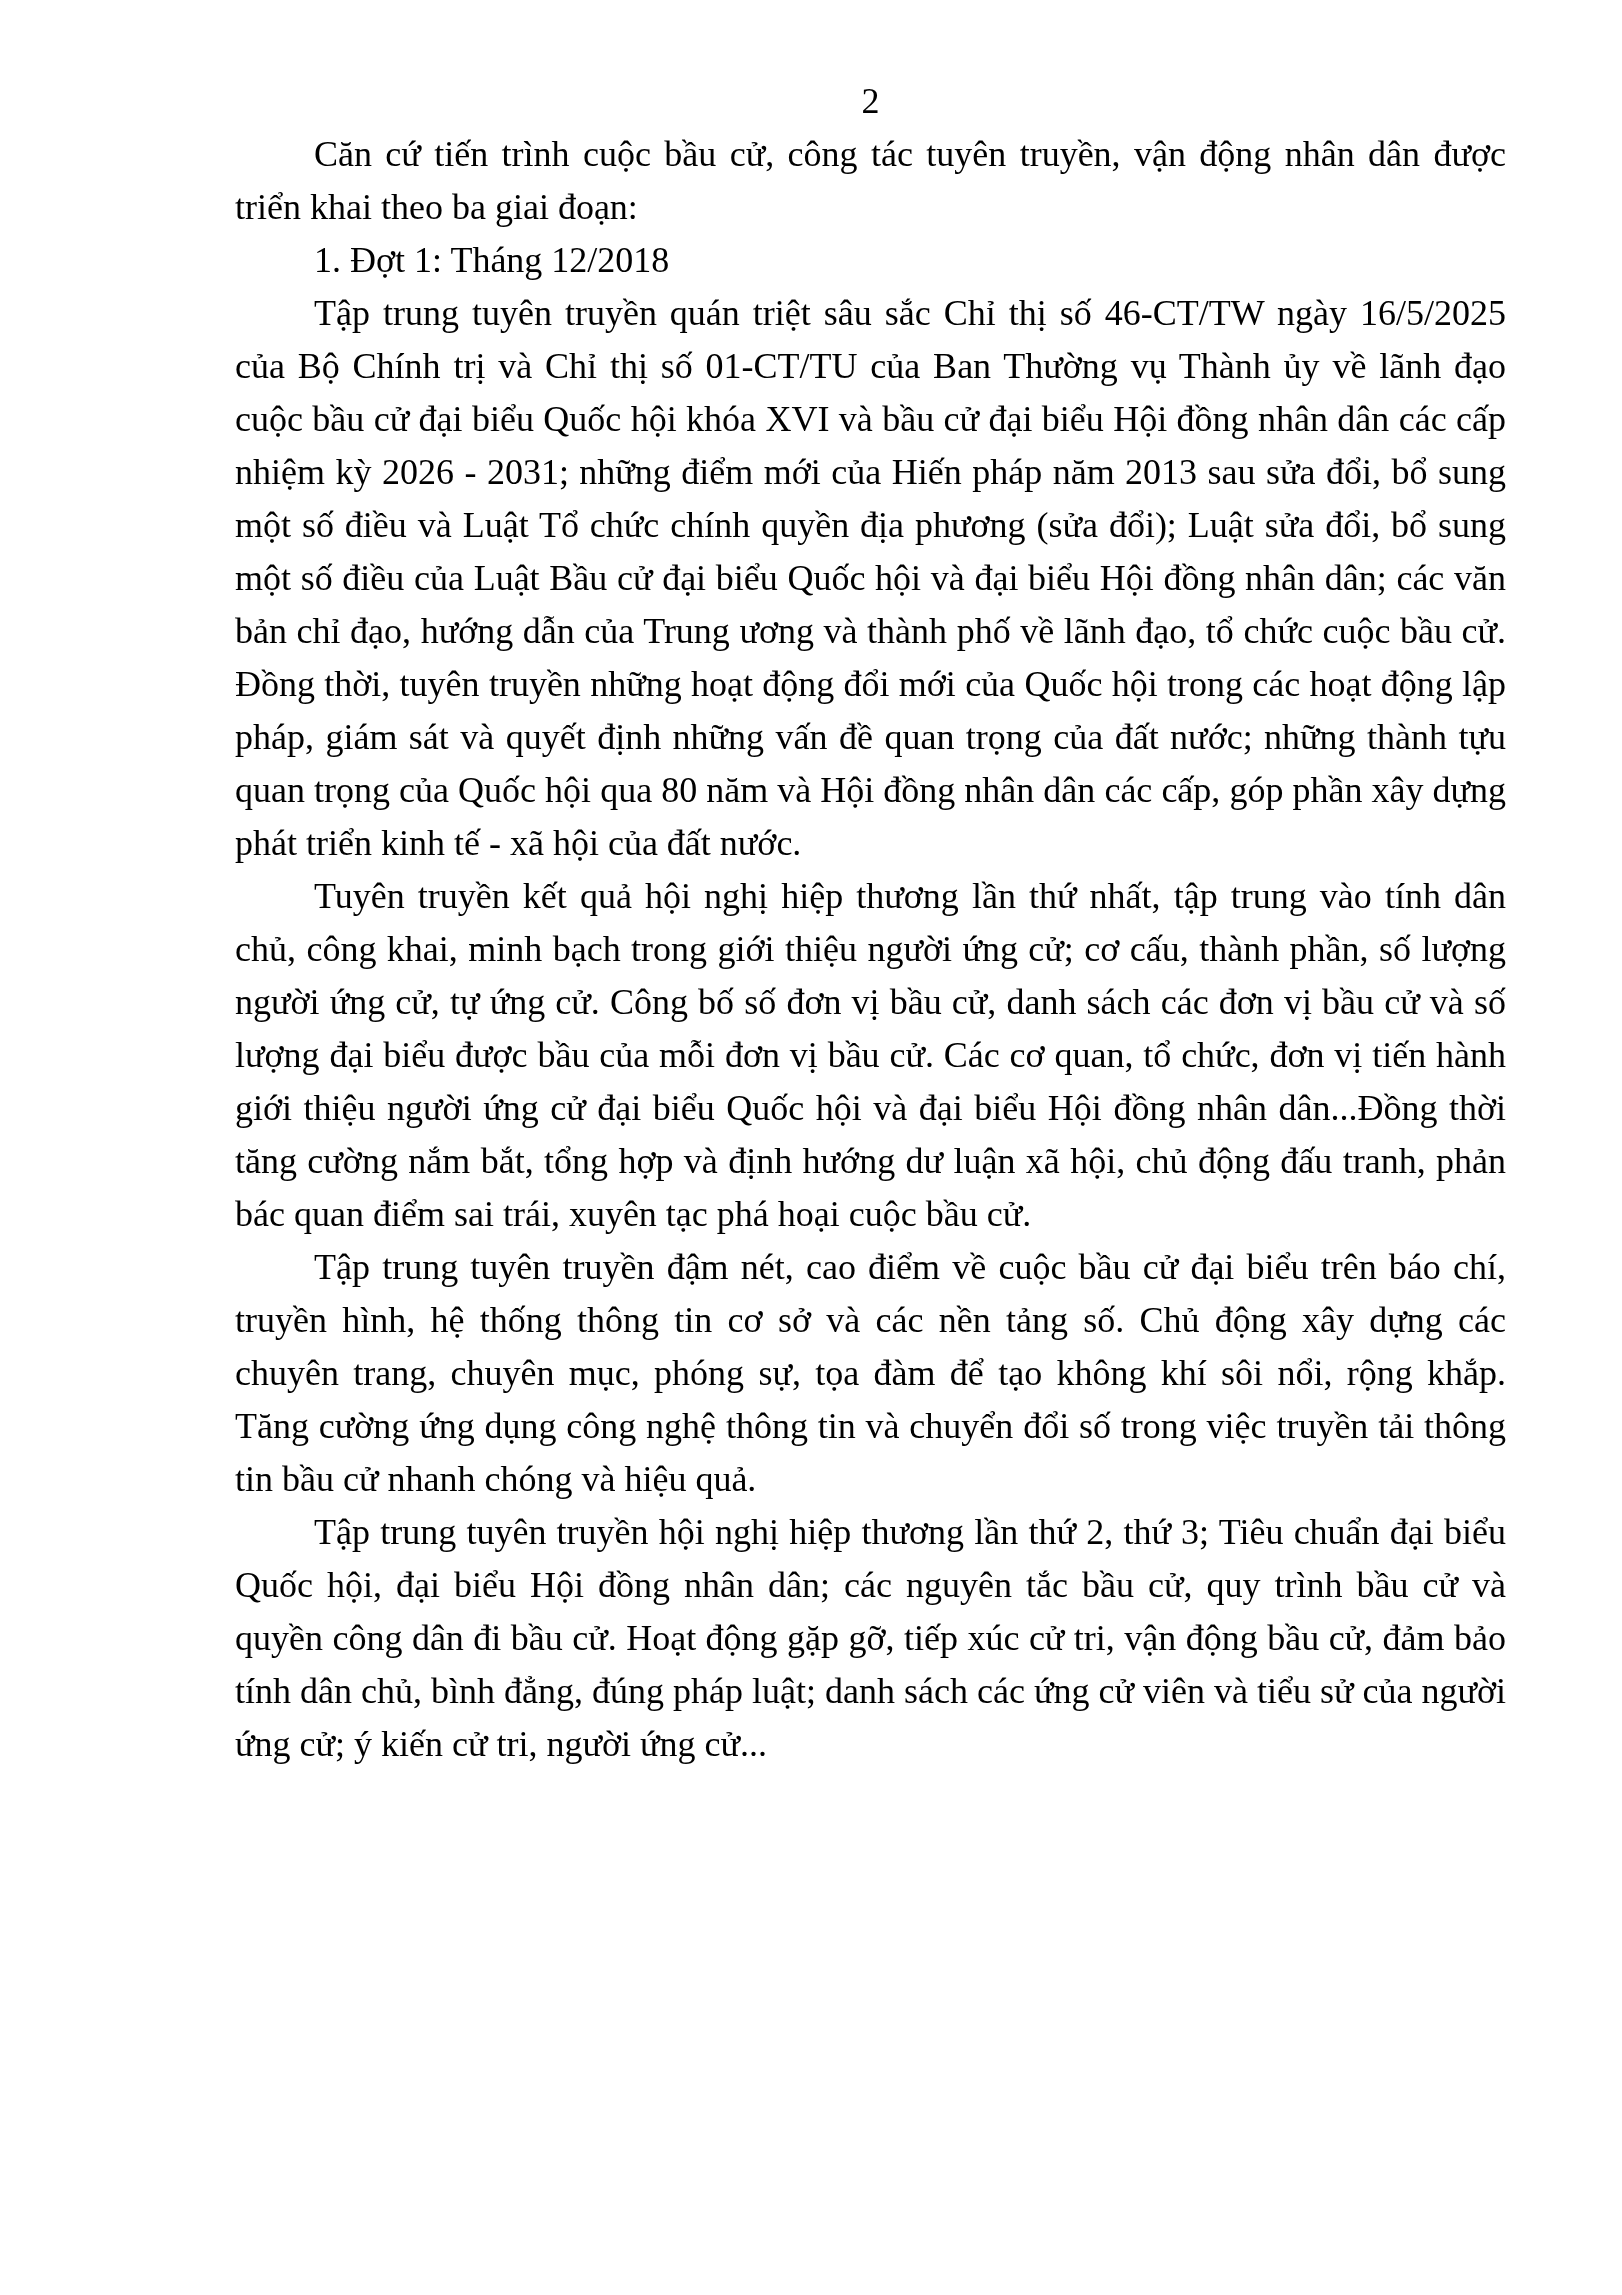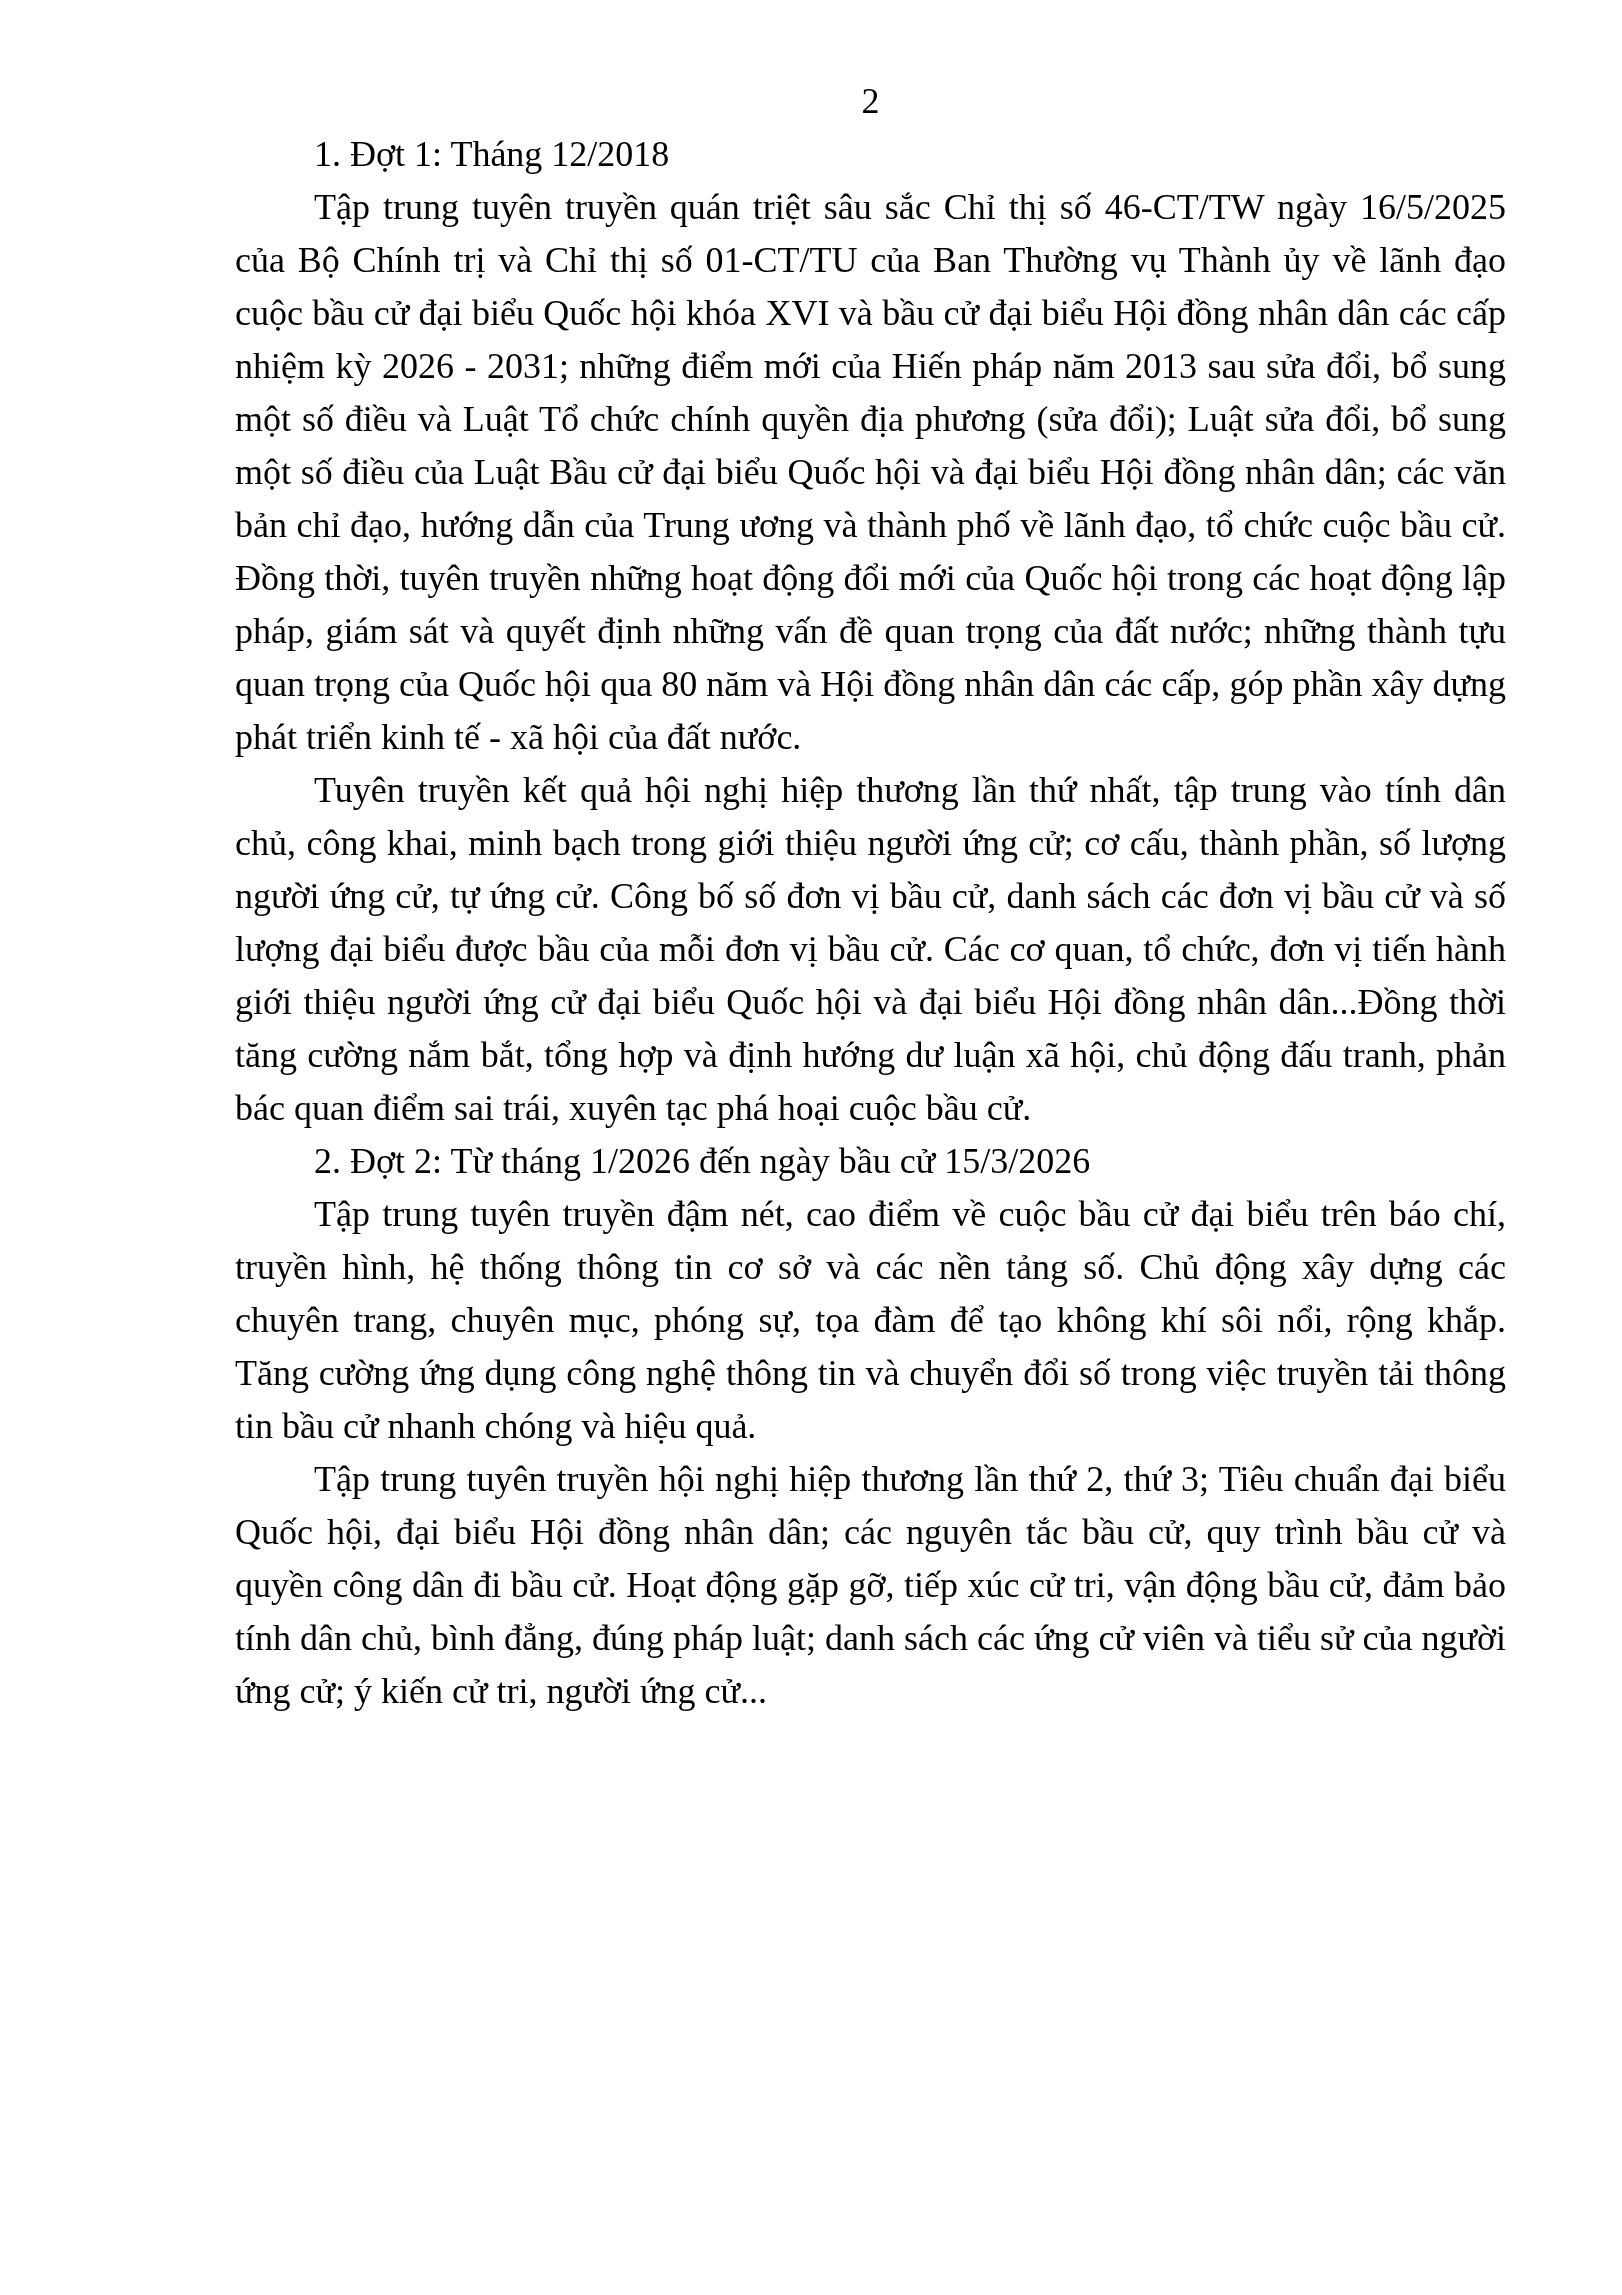--- a/index.html
+++ b/index.html
@@ -38,29 +38,29 @@
   }
 </style>
 </head>
 <body>
 
 <div class="page">
 
   <div class="page-number">2</div>
 
 
+  <p class="para">Căn cứ tiến trình cuộc bầu cử, công tác tuyên truyền, vận động nhân dân được triển khai theo ba giai đoạn:</p>
 
   <p class="para"><span class="label">1. Đợt 1:</span><span> Tháng 12/2018</span></p>
 
 
   <p class="para">Tập trung tuyên truyền quán triệt sâu sắc Chỉ thị số 46-CT/TW ngày 16/5/2025 của Bộ Chính trị và Chỉ thị số 01-CT/TU của Ban Thường vụ Thành ủy về lãnh đạo cuộc bầu cử đại biểu Quốc hội khóa XVI và bầu cử đại biểu Hội đồng nhân dân các cấp nhiệm kỳ 2026 - 2031; những điểm mới của Hiến pháp năm 2013 sau sửa đổi, bổ sung một số điều và Luật Tổ chức chính quyền địa phương (sửa đổi); Luật sửa đổi, bổ sung một số điều của Luật Bầu cử đại biểu Quốc hội và đại biểu Hội đồng nhân dân; các văn bản chỉ đạo, hướng dẫn của Trung ương và thành phố về lãnh đạo, tổ chức cuộc bầu cử. Đồng thời, tuyên truyền những hoạt động đổi mới của Quốc hội trong các hoạt động lập pháp, giám sát và quyết định những vấn đề quan trọng của đất nước; những thành tựu quan trọng của Quốc hội qua 80 năm và Hội đồng nhân dân các cấp, góp phần xây dựng phát triển kinh tế - xã hội của đất nước.</p>
 
   <p class="para">Tuyên truyền kết quả hội nghị hiệp thương lần thứ nhất, tập trung vào tính dân chủ, công khai, minh bạch trong giới thiệu người ứng cử; cơ cấu, thành phần, số lượng người ứng cử, tự ứng cử. Công bố số đơn vị bầu cử, danh sách các đơn vị bầu cử và số lượng đại biểu được bầu của mỗi đơn vị bầu cử. Các cơ quan, tổ chức, đơn vị tiến hành giới thiệu người ứng cử đại biểu Quốc hội và đại biểu Hội đồng nhân dân...Đồng thời tăng cường nắm bắt, tổng hợp và định hướng dư luận xã hội, chủ động đấu tranh, phản bác quan điểm sai trái, xuyên tạc phá hoại cuộc bầu cử.</p>
 
-  <p class="para"><span class="label">2. Đợt 2:</span><span> Từ tháng 1/2026 đến ngày bầu cử 15/3/2026</span></p>
 
   <p class="para">Tập trung tuyên truyền đậm nét, cao điểm về cuộc bầu cử đại biểu trên báo chí, truyền hình, hệ thống thông tin cơ sở và các nền tảng số. Chủ động xây dựng các chuyên trang, chuyên mục, phóng sự, tọa đàm để tạo không khí sôi nổi, rộng khắp. Tăng cường ứng dụng công nghệ thông tin và chuyển đổi số trong việc truyền tải thông tin bầu cử nhanh chóng và hiệu quả.</p>
 
   <p class="para">Tập trung tuyên truyền hội nghị hiệp thương lần thứ 2, thứ 3; Tiêu chuẩn đại biểu Quốc hội, đại biểu Hội đồng nhân dân; các nguyên tắc bầu cử, quy trình bầu cử và quyền công dân đi bầu cử. Hoạt động gặp gỡ, tiếp xúc cử tri, vận động bầu cử, đảm bảo tính dân chủ, bình đẳng, đúng pháp luật; danh sách các ứng cử viên và tiểu sử của người ứng cử; ý kiến cử tri, người ứng cử...</p>
 
 
 </div>
 
 
 </body></html>

